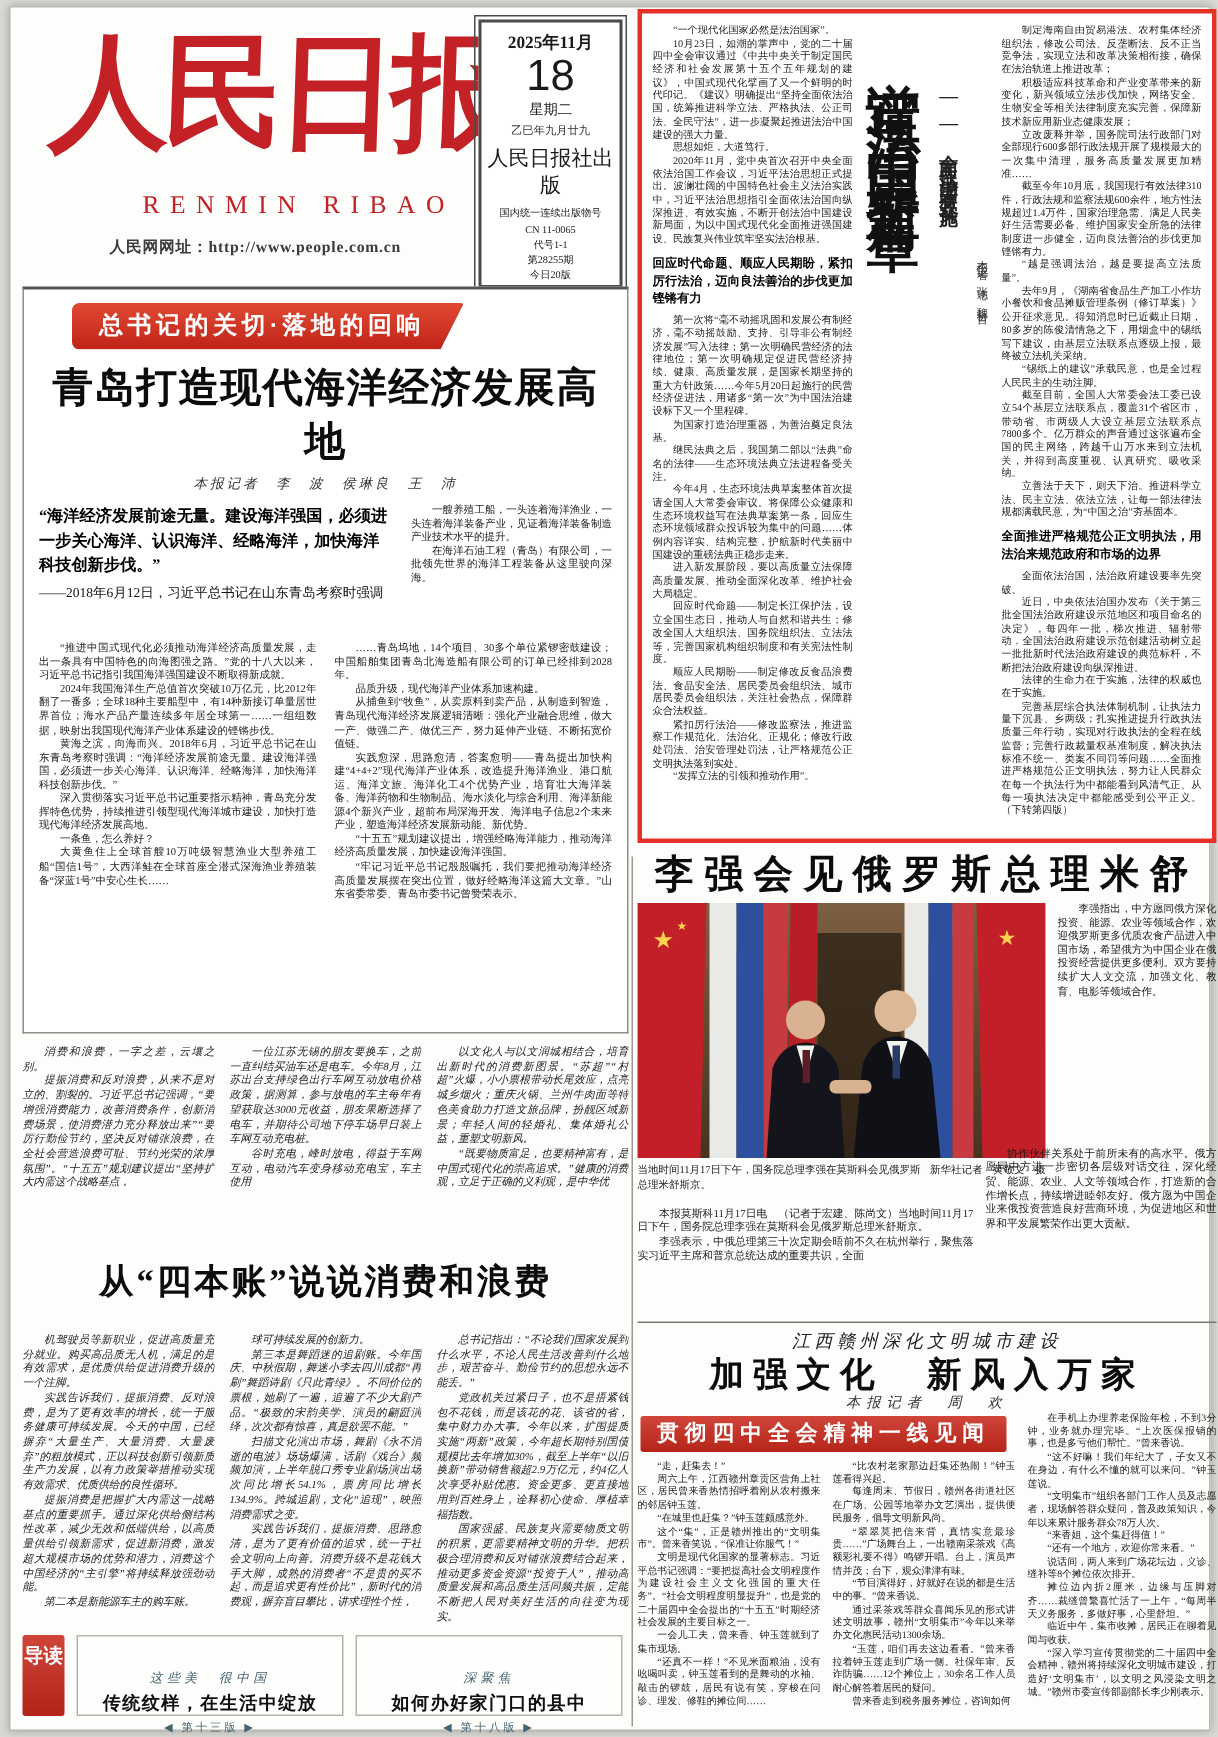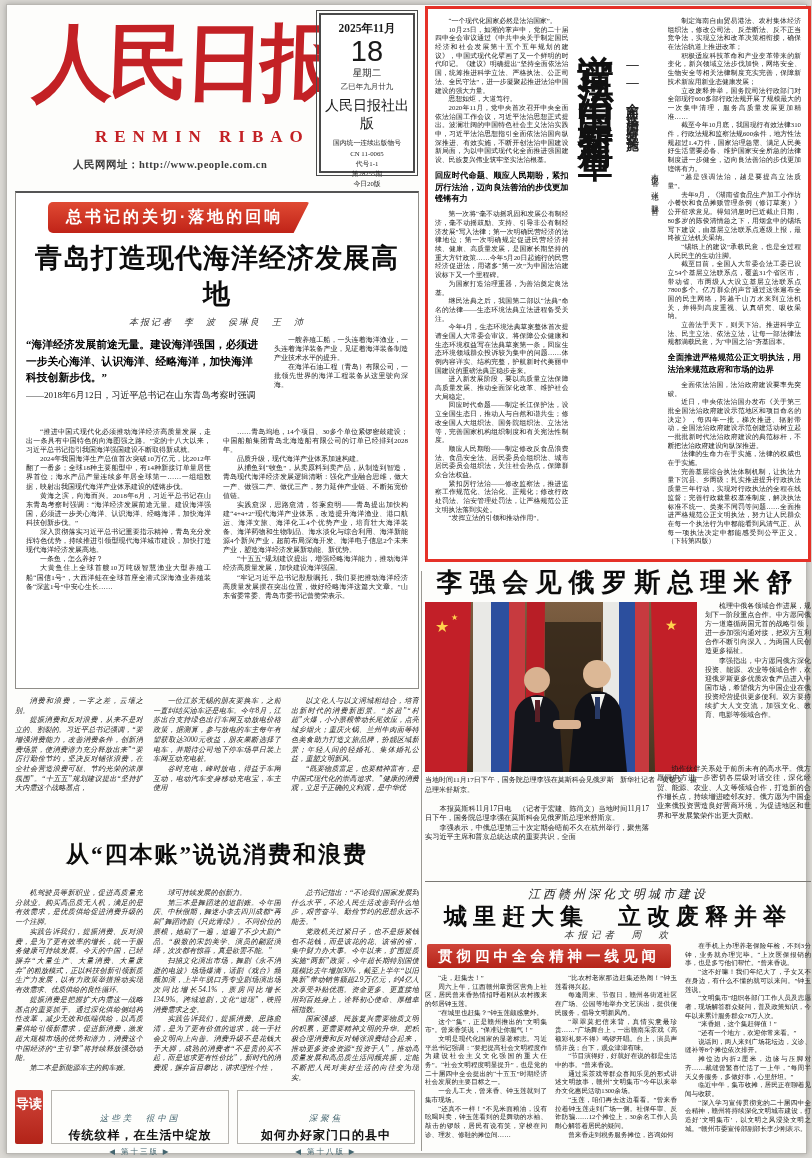--- a/index.html
+++ b/index.html
@@ -6,21 +6,21 @@
   body{background:#cfcdc8;font-family:"Liberation Serif","DejaVu Serif",serif;color:#1a1a1a;}
   .page{position:relative;width:812px;height:1158px;background:#dbd9d4;overflow:hidden;}
   .sheet{position:absolute;left:6px;top:4px;width:799px;height:1148px;background:#fdfdfb;border:1px solid #b9b7b2;box-shadow:0 0 6px rgba(0,0,0,.25);}
   .abs{position:absolute;}
   .just{text-align:justify;text-justify:inter-ideograph;}
   .art p{margin:0;text-indent:2em;}
   .clip{overflow:hidden;}
 
   
   .brand{color:#c32125;font-weight:900;font-size:80px;letter-spacing:-4px;transform:scaleY(1.04) skewX(-2deg);line-height:1;white-space:nowrap;}
-  .brand-latin{color:#c32125;font-size:17px;letter-spacing:7px;font-weight:bold;font-family:"Liberation Serif",serif;text-align:right;}
+  .brand-latin{color:#c32125;font-size:17px;letter-spacing:7px;font-weight:normal;font-family:"Liberation Serif",serif;text-align:right;}
   .site{font-size:10.5px;color:#3c3c3c;letter-spacing:.5px;font-weight:bold;}
   .datebox{border:2px solid #4a4a4a;outline:1px solid #4a4a4a;outline-offset:2px;background:#fff;text-align:center;padding:6px 2px;box-sizing:border-box;}
   .datebox .l1{font-size:11.5px;font-weight:bold;}
   .datebox .l2{font-size:29px;line-height:1.05;font-family:"Liberation Sans",sans-serif;}
   .datebox .l3{font-size:9.5px;margin-top:1px;}
   .datebox .l4{font-size:7.5px;margin-top:2px;color:#333;}
   .datebox .l5{font-size:14px;margin-top:5px;text-align:center;}
   .datebox .l6{font-size:6.8px;margin-top:5px;line-height:1.5;color:#222;}
 
   
@@ -70,21 +70,21 @@
 </head>
 <body>
 
 <div class="page">
   <div class="sheet">
 
     <div class="abs brand" style="left:26px;top:18px;width:290px;">人民日报</div>
     <div class="abs brand-latin" style="left:88px;top:122px;">RENMIN RIBAO</div>
     <div class="abs site" style="left:66px;top:153px;">人民网网址：http://www.people.com.cn</div>
 
-    <div class="abs datebox" style="left:312px;top:8px;width:96px;height:160px;">
+    <div class="abs datebox" style="left:312px;top:8px;width:96px;height:179px;">
       <div class="l1">2025年11月</div>
       <div class="l2">18</div>
       <div class="l3">星期二</div>
       <div class="l4">乙巳年九月廿九</div>
       <div class="l5">人民日报社出版</div>
       <div class="l6">
         <div>国内统一连续出版物号</div>
         <div>CN 11-0065</div>
         <div>代号1-1</div>
         <div>第28255期</div>
@@ -272,36 +272,35 @@
         <rect x="128" y="118" width="28" height="9" rx="4" fill="#d9b291"></rect>
       </svg>
     </div>
 
     <div class="abs caption" style="left:418px;top:771px;width:272px;">
       <div style="flex:1;">当地时间11月17日下午，国务院总理李强在莫斯科会见俄罗斯总理米舒斯京。</div>
       <div class="cr">新华社记者　黄敬文　摄</div>
     </div>
 
     <div class="abs smalltxt just art clip" style="left:698px;top:597px;width:106px;height:198px;">
-        <p>梳理中俄各领域合作进展，规划下一阶段重点合作。中方愿同俄方一道遵循两国元首的战略引领，进一步加强沟通对接，把双方互利合作不断引向深入，为两国人民创造更多福祉。</p>
         <p>李强指出，中方愿同俄方深化投资、能源、农业等领域合作，欢迎俄罗斯更多优质农食产品进入中国市场，希望俄方为中国企业在俄投资经营提供更多便利。双方要持续扩大人文交流，加强文化、教育、电影等领域合作。</p>
       </div>
 
     <div class="abs smalltxt just art clip" style="left:418px;top:800px;width:224px;height:70px;font-size:7.2px;">
         <p>本报莫斯科11月17日电　（记者于宏建、陈尚文）当地时间11月17日下午，国务院总理李强在莫斯科会见俄罗斯总理米舒斯京。</p>
         <p>李强表示，中俄总理第三十次定期会晤前不久在杭州举行，聚焦落实习近平主席和普京总统达成的重要共识，全面</p>
       </div>
     <div class="abs smalltxt just art clip" style="left:650px;top:760px;width:154px;height:70px;font-size:7.2px;">
         <p>协作伙伴关系处于前所未有的高水平。俄方愿同中方进一步密切各层级对话交往，深化经贸、能源、农业、人文等领域合作，打造新的合作增长点，持续增进睦邻友好。俄方愿为中国企业来俄投资营造良好营商环境，为促进地区和世界和平发展繁荣作出更大贡献。</p>
       </div>
 
     <div class="abs hrule" style="left:418px;top:876px;width:386px;"></div>
 
     <div class="abs gz-kicker" style="left:418px;top:881px;width:386px;">江西赣州深化文明城市建设</div>
-    <div class="abs gz-headline" style="left:418px;top:896px;width:386px;">城里赶大集　立改废释并举</div>
+    <div class="abs gz-headline" style="left:418px;top:896px;width:386px;">加强文化　新风入万家</div>
     <div class="abs c-byline" style="left:418px;top:924px;width:386px;">本报记者　周　欢</div>
 
     <div class="abs" style="left:418px;top:937px;width:386px;height:208px;display:flex;gap:8px;">
       <div style="width:252px;">
         <div class="banner" style="width:244px;margin:2px 0 6px 2px;">贯彻四中全会精神一线见闻</div>
         <div style="display:flex;gap:8px;">
           <div class="gz-col just art clip" style="width:122px;height:172px;">
               <p>“走，赶集去！”</p>
               <p>周六上午，江西赣州章贡区营角上社区，居民曾来香热情招呼着刚从农村搬来的邻居钟玉莲。</p>
               <p>“在城里也赶集？”钟玉莲颇感意外。</p>

